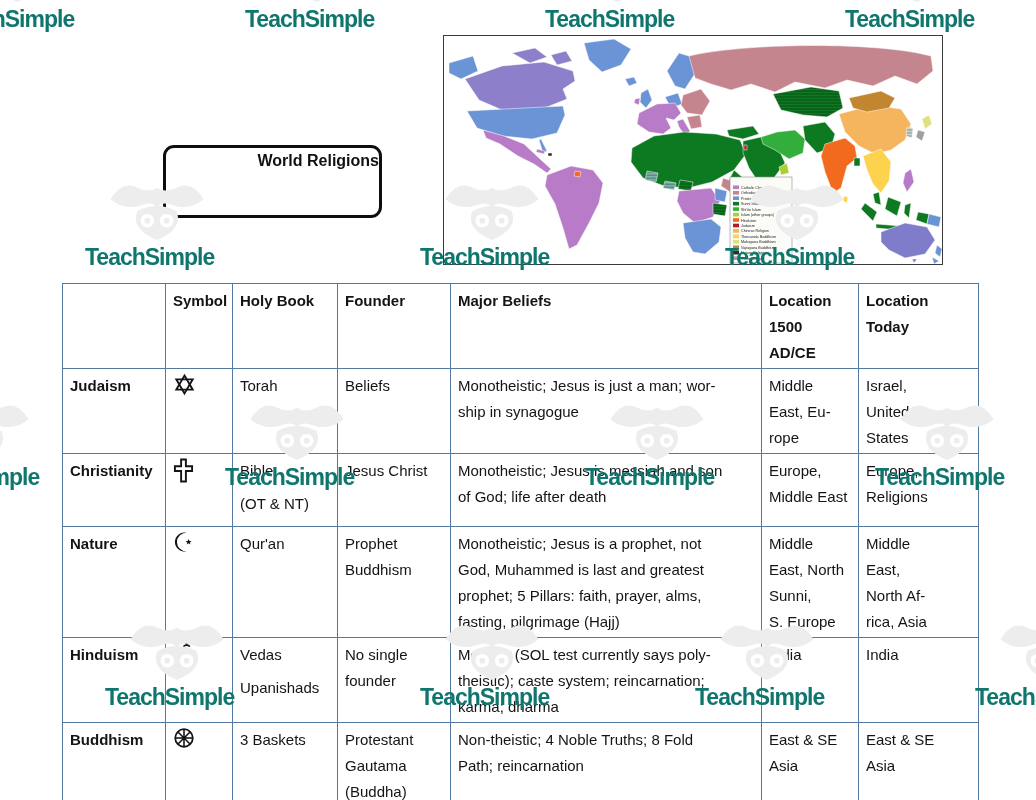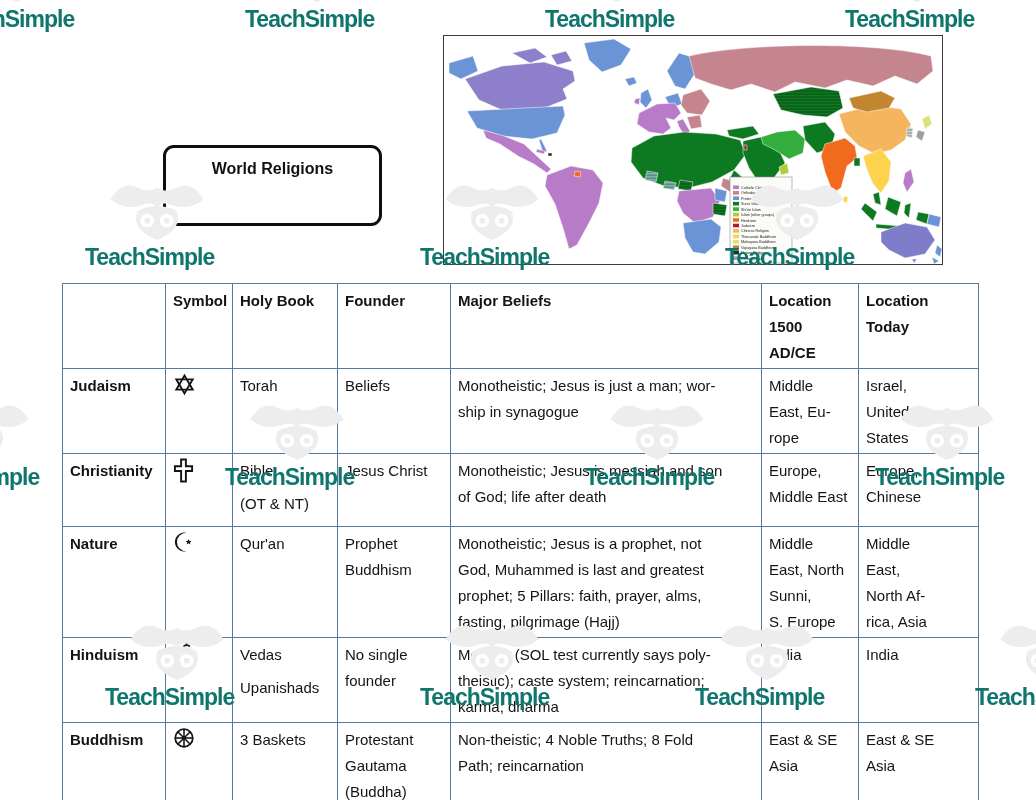--- a/index.html
+++ b/index.html
@@ -8,21 +8,21 @@
 
   
   .wm{position:absolute;z-index:9;pointer-events:none;width:180px;}
   .wm svg{display:block;margin-left:22px;}
   .wm-text{font-weight:bold;font-size:23px;letter-spacing:-1px;color:#0f766e;line-height:30px;}
   .owl{fill:#ededed;}
 
   
   .title-box{position:absolute;left:163px;top:145px;width:213px;height:63px;
     border:3.5px solid #0e0e0e;border-radius:11px;background:#fff;z-index:2;
-    text-align:center;padding-top:12px;font-weight:bold;font-size:16px;}
+    text-align:right;padding-top:4px;font-weight:bold;font-size:16px;}
 
   
   .map-wrap{position:absolute;left:443px;top:35px;width:498px;height:228px;
     border:1.5px solid #3a3a3a;background:#fff;z-index:2;}
   .map-wrap svg{display:block;}
 
   
   table.religions{position:absolute;left:62px;top:283px;z-index:2;
     border-collapse:collapse;table-layout:fixed;width:916px;}
   .religions th,.religions td{border:1.6px solid #54799f;vertical-align:top;
@@ -242,21 +242,21 @@
     <td>
       <div>Monotheistic; Jesus is messiah and son</div>
       <div>of God; life after death</div>
     </td>
     <td>
       <div>Europe,</div>
       <div>Middle East</div>
     </td>
     <td>
       <div>Europe,</div>
-      <div>Chinese</div>
+      <div>Religions</div>
     </td>
   </tr>
 
   <tr style="height:110px">
     <td class="rel">Nature</td>
     <td class="sym">
       <svg width="22" height="22" viewBox="0 0 24 24">
         <path d="M14.5 1.8 A10.4 10.4 0 1 0 14.5 22.2 A8.6 8.6 0 1 1 14.5 1.8 Z" fill="#141414"></path>
         <polygon transform="translate(17,12)" points="0,-3.4 0.95,-1.05 3.3,-1.05 1.4,0.45 2.1,2.8 0,1.4 -2.1,2.8 -1.4,0.45 -3.3,-1.05 -0.95,-1.05" fill="#141414"></polygon>
       </svg>

